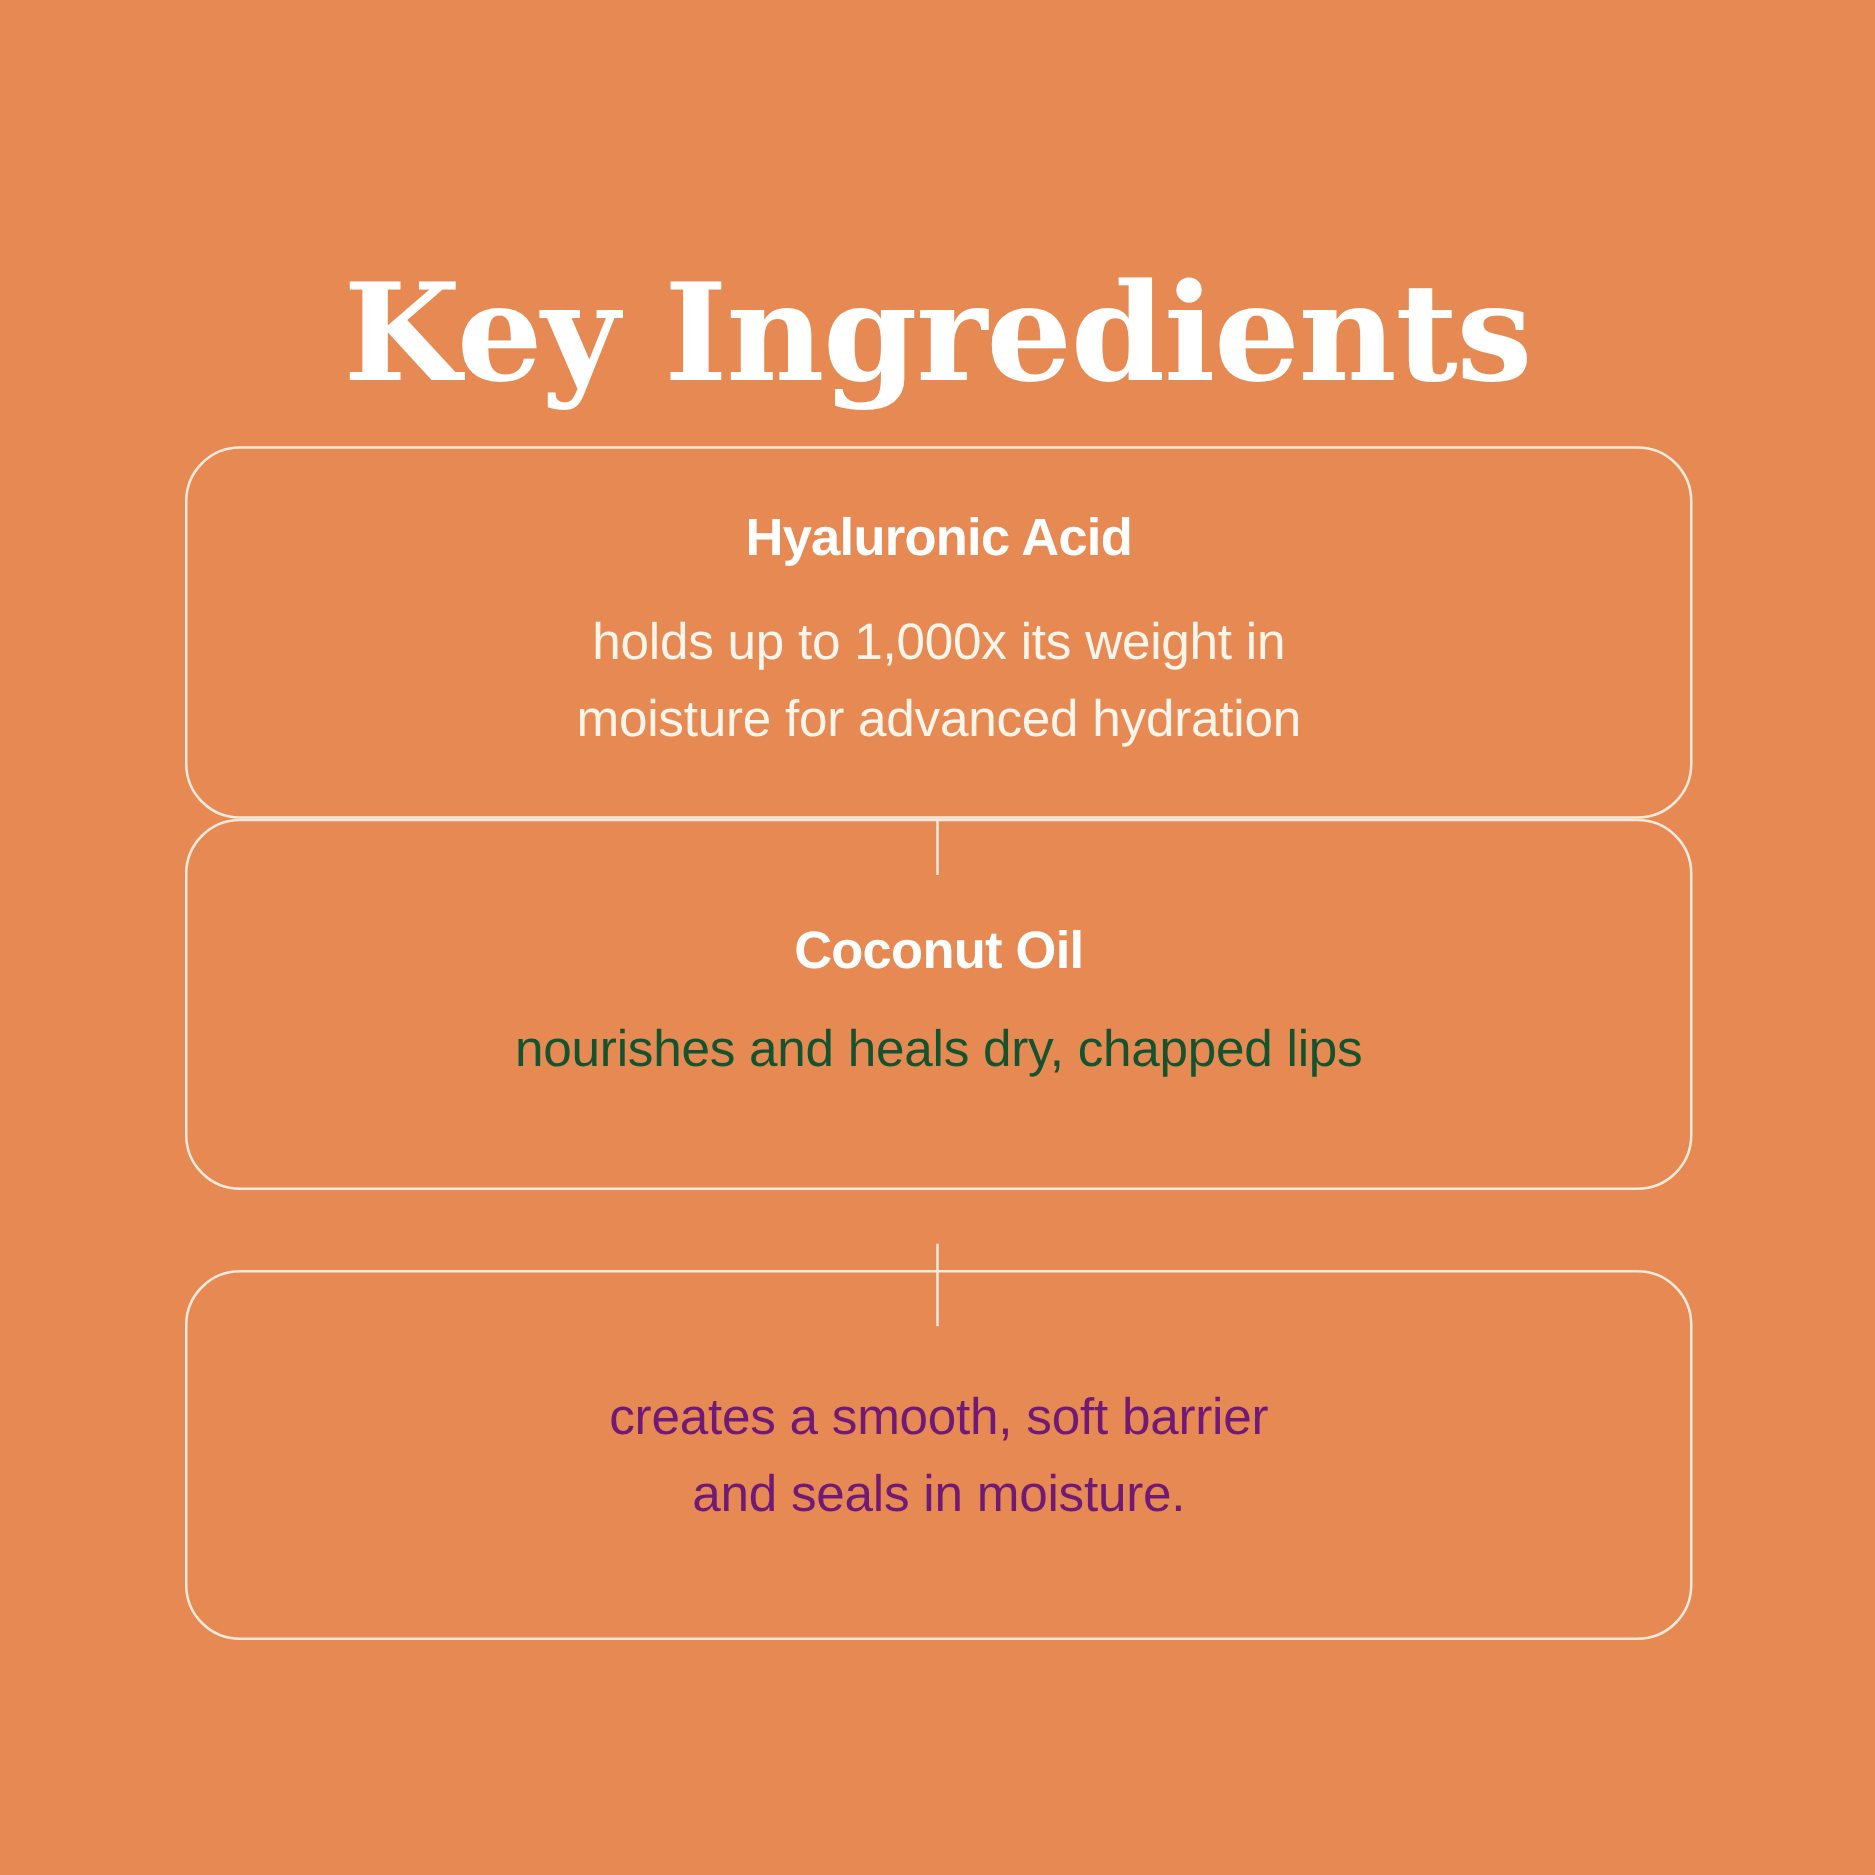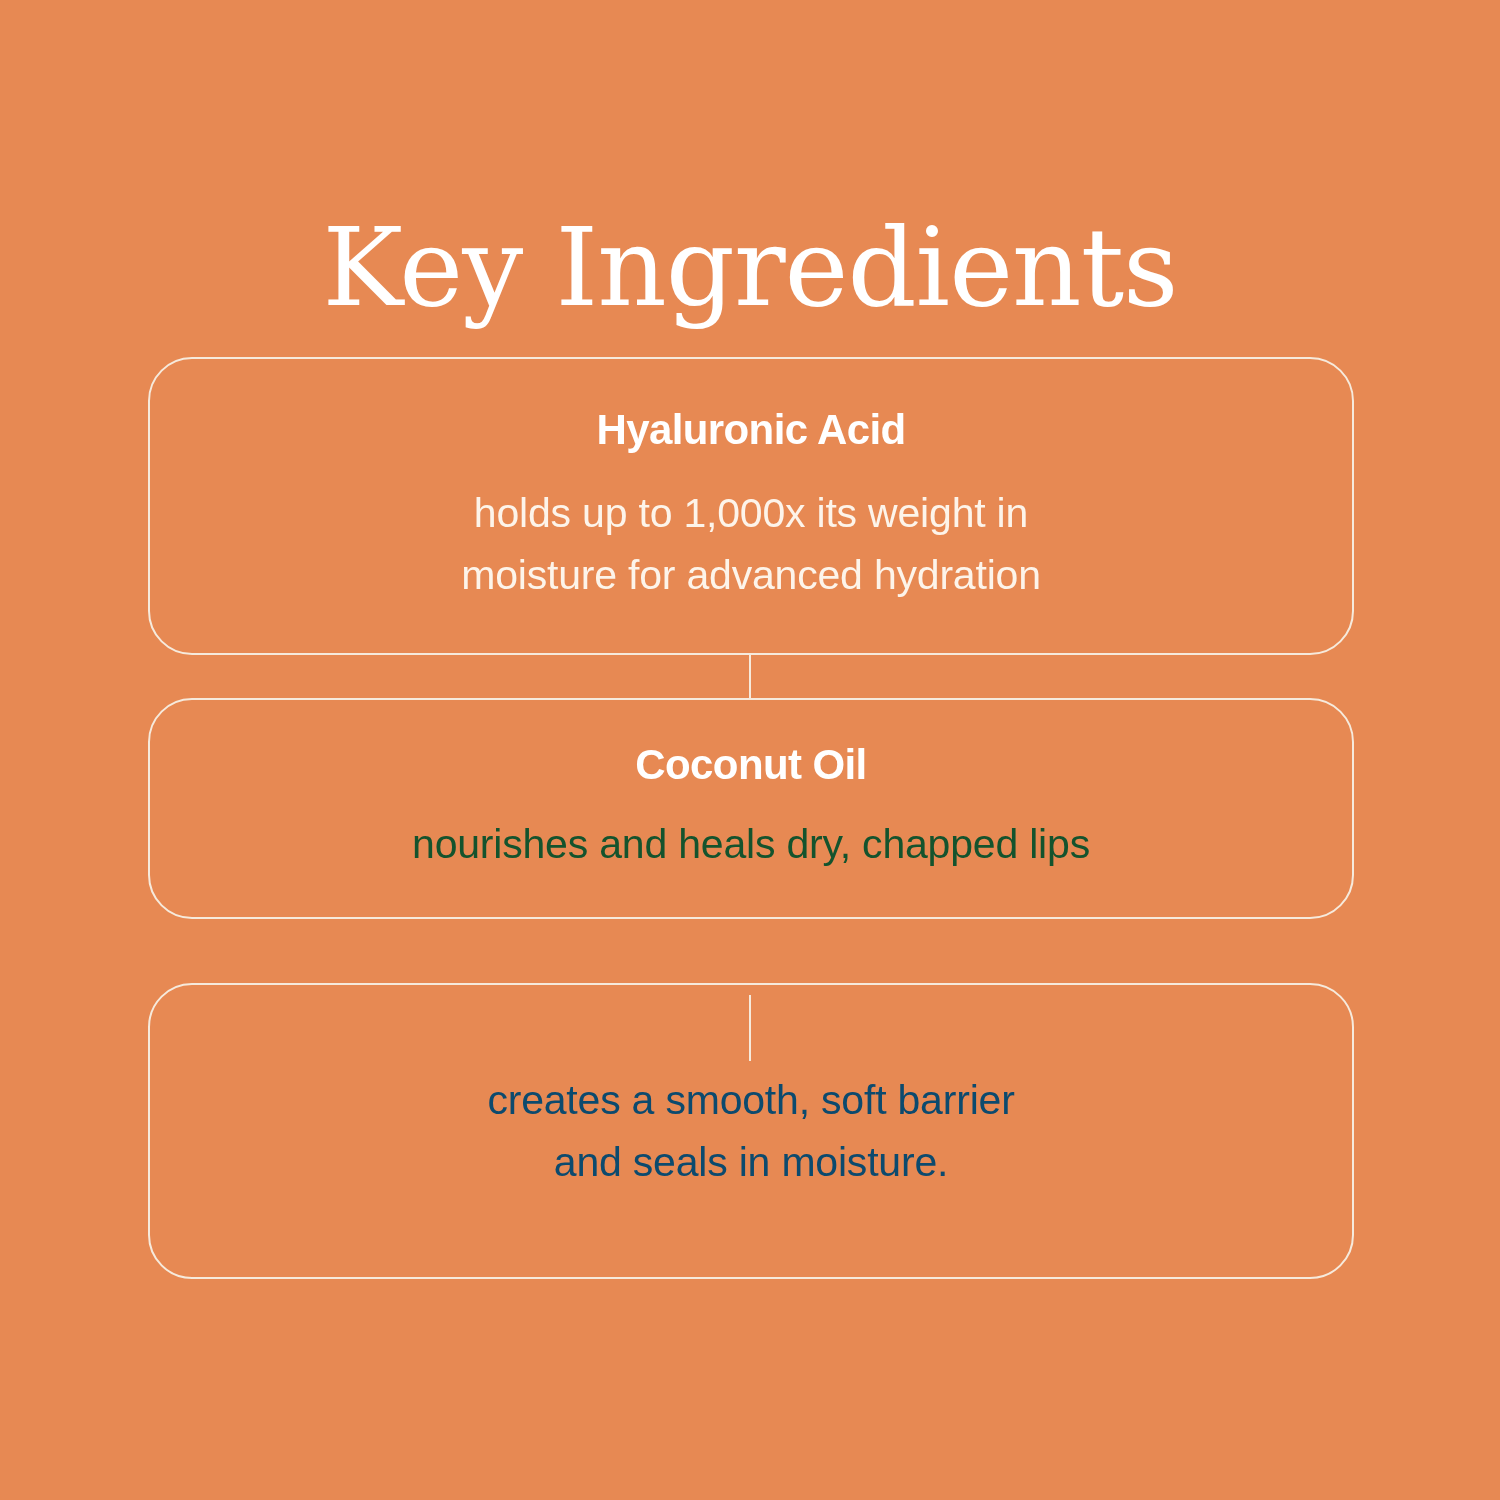--- a/index.html
+++ b/index.html
@@ -22,21 +22,21 @@
   }
 
   
   .page-title {
     position: absolute;
     top: 139px;
     left: 0;
     width: 1500px;
     text-align: center;
     font-family: "DejaVu Serif", "Liberation Serif", serif;
-    font-weight: 400;
+    font-weight: 700;
     font-size: 108px;
     line-height: 1.05;
     letter-spacing: -1px;
     color: #FFFFFF;
     white-space: nowrap;
   }
 
   
   .cards {
     position: absolute;
@@ -54,21 +54,21 @@
     background: transparent;
     display: flex;
     flex-direction: column;
     align-items: center;
     justify-content: center;
     text-align: center;
     padding: 0 60px;
   }
 
   .card-1 { height: 298px; }
-  .card-2 { height: 221px; margin-top: 43px; }
+  .card-2 { height: 297px; }
   .card-3 { height: 296px; margin-top: 64px; }
 
   .card-heading {
     font-family: "Liberation Sans", sans-serif;
     font-weight: 700;
     font-size: 42px;
     line-height: 1.15;
     letter-spacing: -0.6px;
     color: #FFFFFF;
     margin: 0;
@@ -117,18 +117,18 @@
     <div class="connector connector-1" style="background: rgb(246, 234, 220);"></div>
 
     <div class="card card-2" style="border-color: rgb(246, 234, 220);">
       <div class="card-heading" style="color: rgb(255, 255, 255);">Coconut Oil</div>
       <div class="card-body" style="color: #14532d;">nourishes and heals dry, chapped lips</div>
     </div>
 
     <div class="connector connector-2" style="background: rgb(246, 234, 220);"></div>
 
     <div class="card card-3" style="border-color: rgb(246, 234, 220);">
-      <div class="card-body" style="color: #0c4a6e;">creates a smooth, soft barrier
+      <div class="card-body" style="color: #701a75;">creates a smooth, soft barrier
 and seals in moisture.</div>
     </div>
 
   </div>
 </div>
 
 </body></html>

